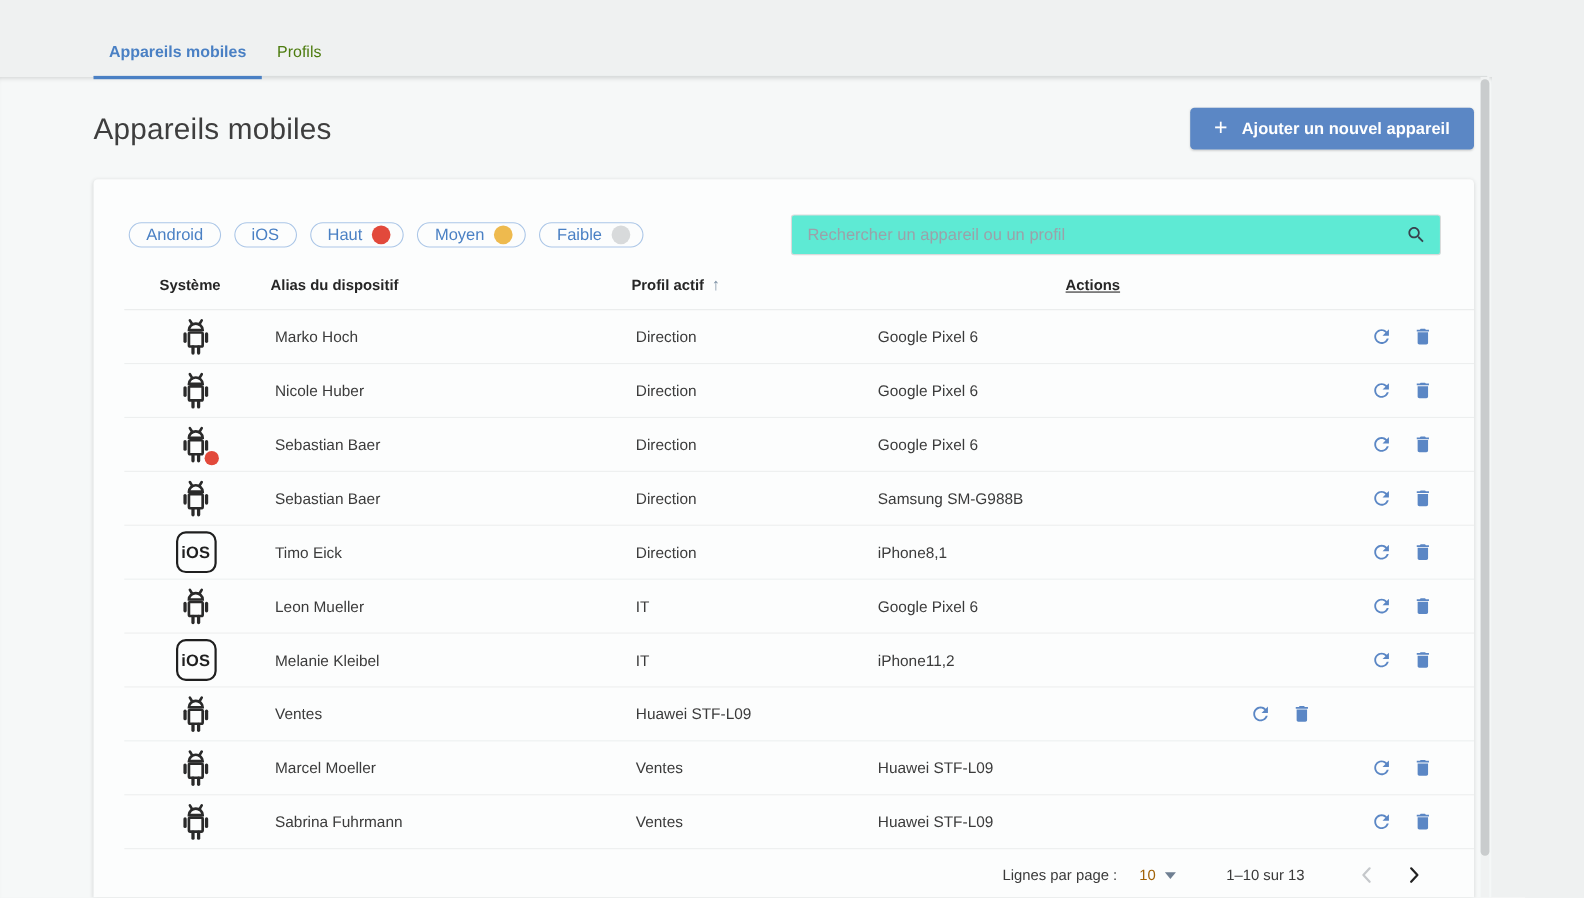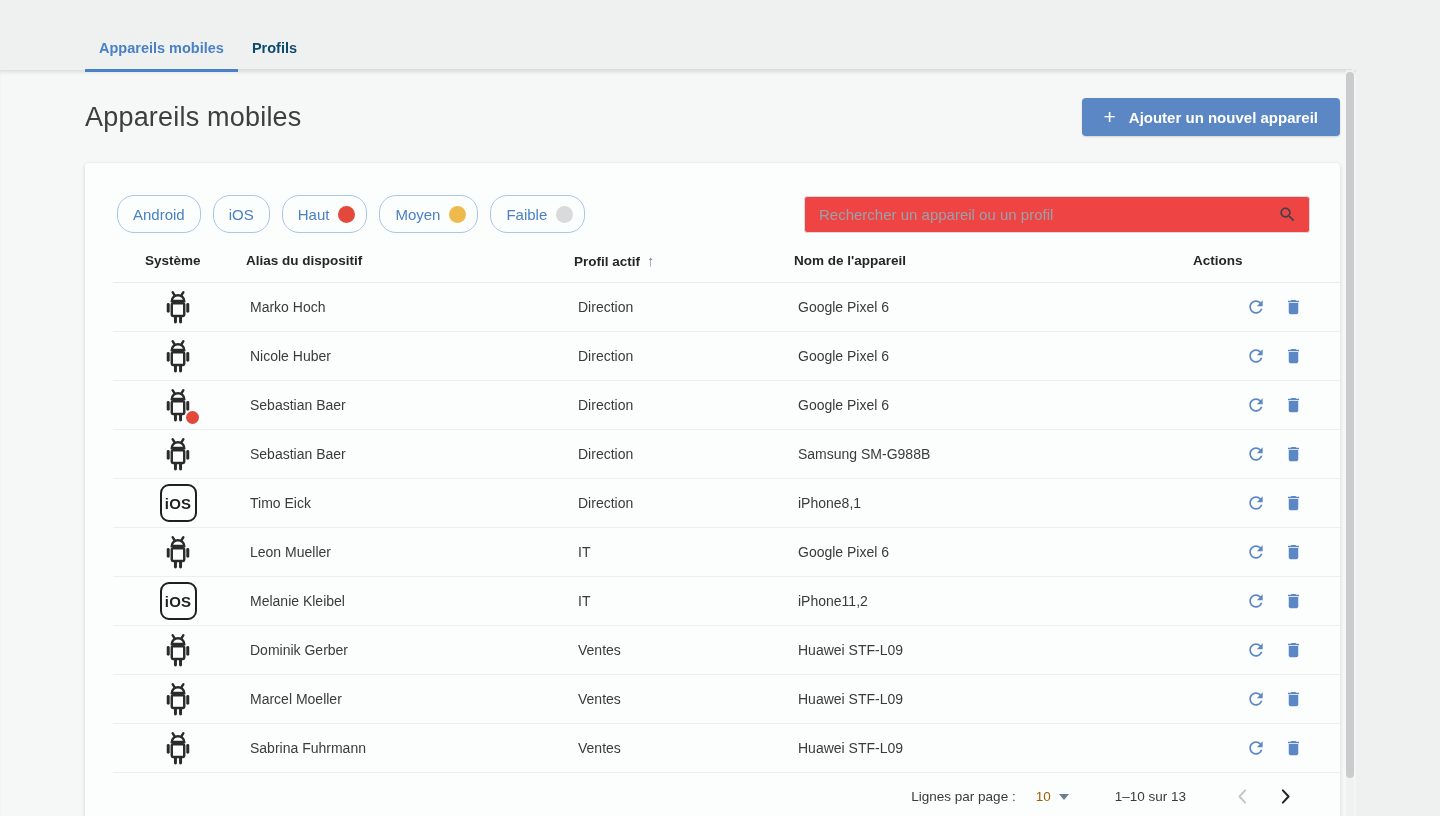--- a/index.html
+++ b/index.html
@@ -9,21 +9,21 @@
     font-family:"Liberation Sans", sans-serif;
     position:relative;
     color:#3b3b3b;
   }
 
   
   .tabs { position:absolute; top:28px; left:85px; display:flex; align-items:flex-end; z-index:3; }
   .tab { background:none; border:none; cursor:pointer; padding:12px 14px 13px; font-size:14.5px;
          font-family:inherit; border-bottom:3px solid transparent; }
   .tab.active { color:#4a80c4; font-weight:700; border-bottom-color:#4a80c4; }
-  .tab.inactive { color:#0c4a6e; font-weight:700; }
+  .tab.inactive { color:#4d7c0f; font-weight:400; }
   .header-divider { position:absolute; top:69px; left:85px; width:1267px; height:1px; background:#dadddd; z-index:2; }
 
   
   .panel { position:absolute; top:70px; left:0; width:1356px; bottom:0;
            background:#f6f8f8; box-shadow: inset 0 4px 5px -3px rgba(0,0,0,0.16); }
 
   .page-head { position:absolute; top:28px; left:85px; right:16px; display:flex;
                justify-content:space-between; align-items:center; }
   .page-title { font-size:27px; font-weight:300; color:#3e3e3e; letter-spacing:0.2px; }
   .add-btn { display:flex; align-items:center; gap:13px; height:38px; padding:0 22px;
@@ -31,38 +31,38 @@
              font-family:inherit; font-size:15px; font-weight:700; box-shadow:0 1px 2px rgba(0,0,0,0.15); }
   .add-btn .plus { font-size:21px; font-weight:400; line-height:1; margin-top:-2px; }
 
   
   .card { position:absolute; left:85px; top:93px; width:1255px; bottom:0;
           background:#fcfdfd; border-radius:4px 4px 0 0; box-shadow:0 1px 4px rgba(0,0,0,0.14); }
 
   .toolbar { display:flex; justify-content:space-between; align-items:center;
              padding:32px 30px 0 32px; }
   .chips { display:flex; gap:12px; }
-  .chip { display:flex; align-items:center; gap:9px; height:38px; padding:0 15px;
+  .chip { display:flex; align-items:center; gap:9px; height:23px; padding:0 15px;
           border:1px solid #abc6e7; border-radius:17px; background:transparent; cursor:pointer;
           font-family:inherit; font-size:15px; color:#4a80c4; }
   .chip .dot { width:17px; height:17px; border-radius:50%; display:none; margin-right:-4px; }
 
-  .search-box { display:flex; align-items:center; width:506px; height:37px; background:#ef4444;
+  .search-box { display:flex; align-items:center; width:591px; height:37px; background:#5eead4;
                 border:1px solid #d9dbdb; border-radius:3px; padding:0 12px 0 14px; }
   .search-box input { flex:1; border:none; outline:none; background:transparent;
                       font-family:inherit; font-size:15px; color:#333; }
   .search-box input::placeholder { color:#9ba1a9; }
   .search-box svg { flex:0 0 auto; }
 
   
   .grid-cols { display:grid; grid-template-columns:101px 328px 220px 1fr 110px;
                padding:0 37px 0 32px; align-items:center;margin-left:28px; }
   .thead { height:44px; margin-top:6px; font-size:13.5px; font-weight:700; color:#262626;
            border-bottom:1px solid #e9ebeb; }
-  .th-actions { text-align:left; }
+  .th-actions { text-align:center;text-decoration:underline; }
   .sort-arrow { color:#7b8fa3; font-size:15px; font-weight:400; margin-left:7px; }
 
   .row { height:49px; border-bottom:1px solid #edefef; font-size:14px; color:#3b3b3b; cursor:pointer;padding-left:36px; }
   .os-wrap { position:relative; width:38px; height:40px; margin-left:10px;
              display:flex; align-items:center; justify-content:center; }
   .ios-box { width:37px; height:38px; border:2.5px solid #1f1f1f; border-radius:9px;
              display:flex; align-items:center; justify-content:center;
              font-size:15px; font-weight:700; color:#1f1f1f; letter-spacing:0.2px; }
   .badge-dot { position:absolute; right:-2px; bottom:1px; width:13px; height:13px;
                border-radius:50%; background:#e2493b; display:none; }
@@ -141,21 +141,20 @@
         </svg>
       </div>
     </div>
 
     <div class="thead grid-cols">
       <div>Système</div>
       <div>Alias du dispositif</div>
       <div>
         <span>Profil actif</span><span class="sort-arrow">↑</span>
       </div>
-      <div>Nom de l'appareil</div>
       <div class="th-actions">Actions</div>
     </div>
 
     <div id="tbody">
   <div class="row grid-cols">
     <div>
       <div class="os-wrap">
         <svg class="os-android" width="34" height="37" viewBox="0 0 24 26" fill="none" stroke="#2a2a2a" stroke-width="1.7" stroke-linecap="round">
           <line x1="8.2" y1="2.2" x2="9.7" y2="4.7"></line>
           <line x1="15.8" y1="2.2" x2="14.3" y2="4.7"></line>
@@ -378,21 +377,20 @@
           <path d="M7.6 8.4 a4.4 4.1 0 0 1 8.8 0 z"></path>
           <rect x="7.6" y="10" width="8.8" height="9" rx="0.8"></rect>
           <line x1="5.1" y1="10.9" x2="5.1" y2="15.7" stroke-width="2.1"></line>
           <line x1="18.9" y1="10.9" x2="18.9" y2="15.7" stroke-width="2.1"></line>
           <line x1="10.2" y1="19.3" x2="10.2" y2="23.2" stroke-width="2.1"></line>
           <line x1="13.8" y1="19.3" x2="13.8" y2="23.2" stroke-width="2.1"></line>
         </svg>
 
       </div>
     </div>
-    <div class="cell-alias">Dominik Gerber</div>
     <div class="cell-profile">Ventes</div>
     <div class="cell-device">Huawei STF-L09</div>
     <div class="cell-actions">
       <button class="icon-btn">
         <svg width="20" height="20" viewBox="0 0 24 24">
           <path fill="#5b87c5" d="M17.65 6.35C16.2 4.9 14.21 4 12 4c-4.42 0-7.99 3.58-8 8s3.58 8 8 8c3.73 0 6.84-2.55 7.73-6h-2.08c-.82 2.33-3.04 4-5.65 4-3.31 0-6-2.69-6-6s2.69-6 6-6c1.66 0 3.14.69 4.22 1.78L13 11h7V4l-2.35 2.35z"></path>
         </svg>
       </button>
       <button class="icon-btn">
         <svg width="19" height="20" viewBox="0 0 24 24">

